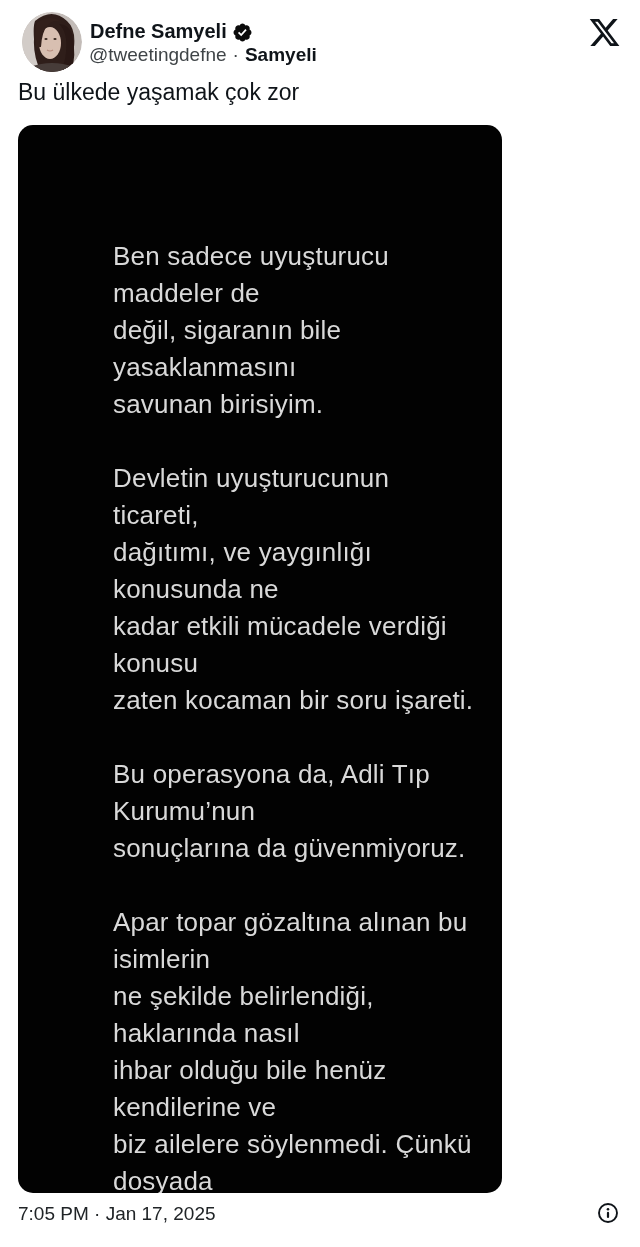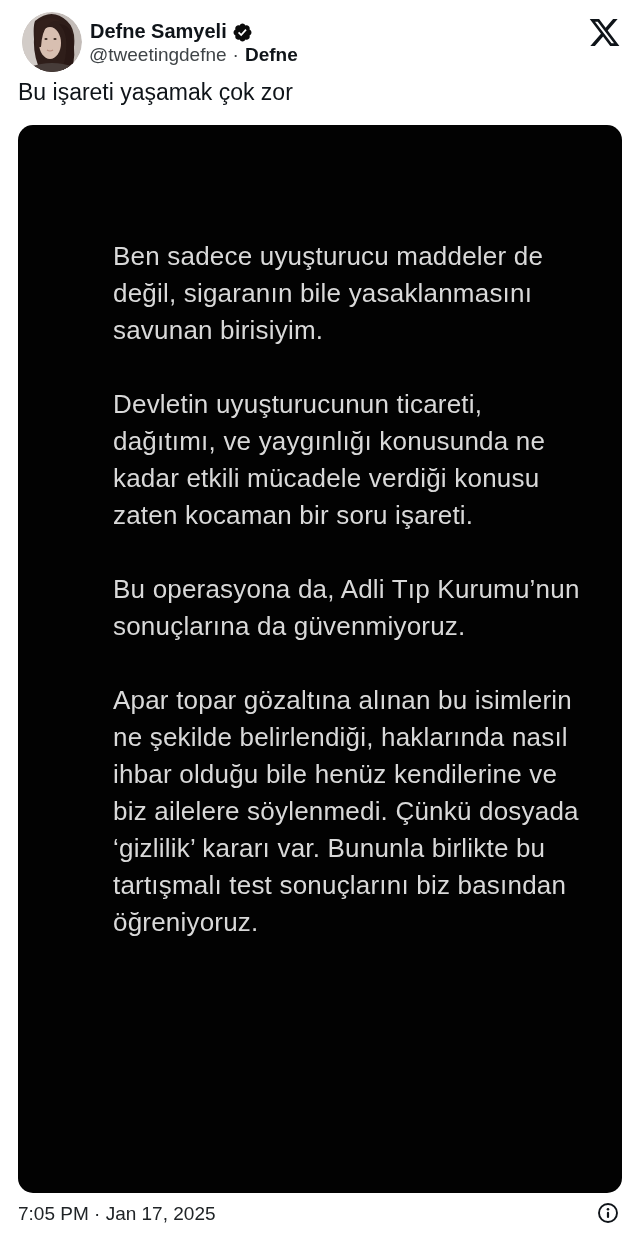--- a/index.html
+++ b/index.html
@@ -36,21 +36,21 @@
   .x-logo {
     position: absolute; left: 588px; top: 16px;
     width: 33px; height: 33px; cursor: pointer;
   }
   .tweet-text {
     position: absolute; left: 18px; top: 79px;
     font-size: 23px; color: #0f1419; cursor: pointer;
   }
   .media-card {
     position: absolute; left: 18px; top: 125px;
-    width: 604px; height: 1068px;
+    width: 484px; height: 1068px;
     background: #020202;
     border-radius: 15px;
     overflow: hidden;
     cursor: pointer;
   }
   .media-text { padding: 113px 28px 0 95px; }
   .media-text p {
     margin: 0 0 37px 0;
     font-size: 26px;
     line-height: 37px;
@@ -98,30 +98,30 @@
   <span class="badge">
     <svg width="21" height="21" viewBox="0 0 24 24">
       <path fill-rule="evenodd" fill="#0b0b0b" d="M22.25 12c0-1.43-.88-2.67-2.19-3.34.46-1.39.2-2.9-.81-3.91s-2.52-1.27-3.91-.81c-.66-1.31-1.91-2.19-3.34-2.19s-2.67.88-3.33 2.19c-1.4-.46-2.91-.2-3.92.81s-1.26 2.52-.8 3.91c-1.31.67-2.2 1.91-2.2 3.34s.89 2.67 2.2 3.34c-.46 1.39-.21 2.9.8 3.91s2.52 1.26 3.91.81c.67 1.31 1.91 2.19 3.34 2.19s2.68-.88 3.34-2.19c1.39.45 2.9.2 3.91-.81s1.27-2.52.81-3.91c1.31-.67 2.19-1.91 2.19-3.34zm-11.71 4.2L6.8 12.46l1.41-1.42 2.26 2.26 4.8-5.23 1.47 1.36-6.2 6.77z"></path>
     </svg>
   </span>
 </div>
 
 <div class="handle-row">
   <span>@tweetingdefne</span>
   <span>·</span>
-  <button class="follow-btn">Defne</button>
+  <button class="follow-btn">Samyeli</button>
 </div>
 
 <div class="x-logo">
   <svg width="33" height="33" viewBox="0 0 24 24">
     <path fill="#0f1419" d="M18.244 2.25h3.308l-7.227 8.26 8.502 11.24H16.17l-5.214-6.817L4.99 21.75H1.68l7.73-8.835L1.254 2.25H8.08l4.713 6.231zm-1.161 17.52h1.833L7.084 4.126H5.117z"></path>
   </svg>
 </div>
 
-<div class="tweet-text">Bu işareti yaşamak çok zor</div>
+<div class="tweet-text">Bu ülkede yaşamak çok zor</div>
 
 <div class="media-card">
   <div class="media-text">
     <p>Ben sadece uyuşturucu maddeler de
 değil, sigaranın bile yasaklanmasını
 savunan birisiyim.</p>
     <p>Devletin uyuşturucunun ticareti,
 dağıtımı, ve yaygınlığı konusunda ne
 kadar etkili mücadele verdiği konusu
 zaten kocaman bir soru işareti.</p>

